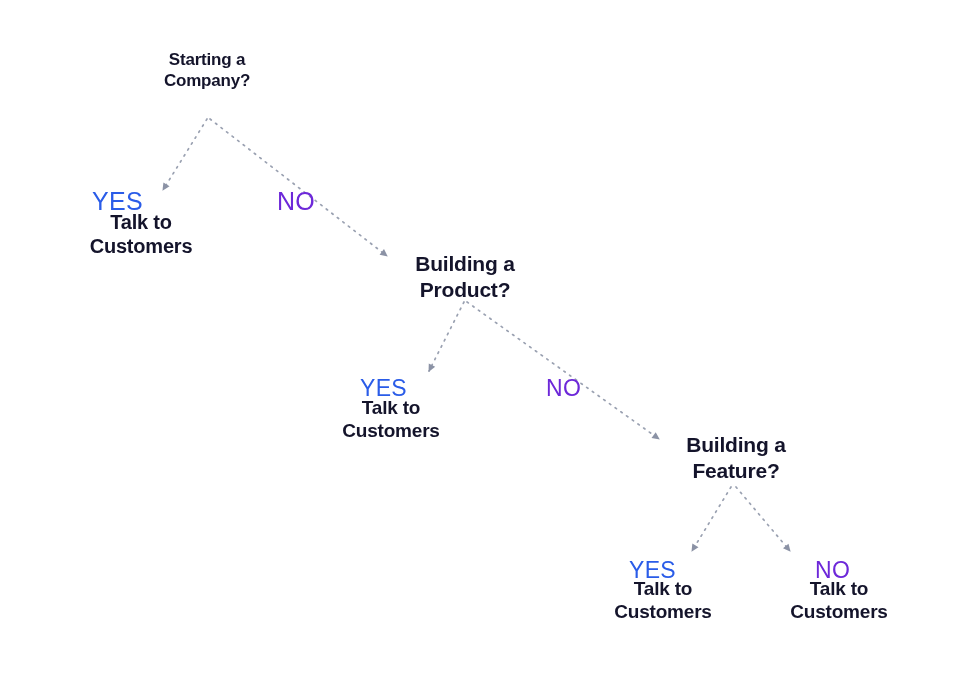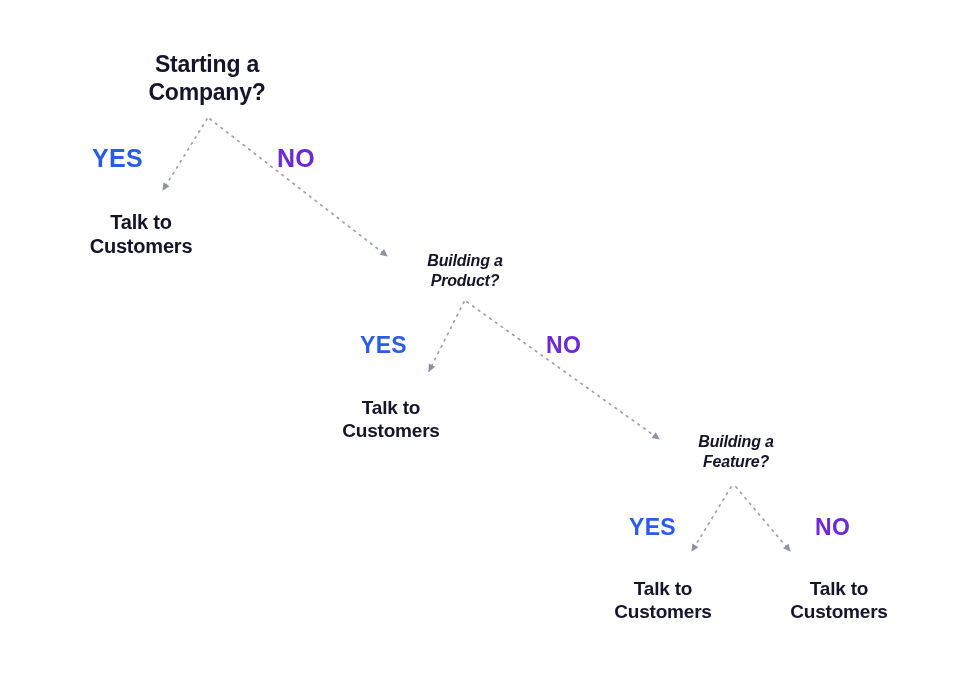--- a/index.html
+++ b/index.html
@@ -30,38 +30,38 @@
     position: absolute;
     text-align: center;
     font-weight: 700;
     color: #14142b;
     line-height: 1.22;
     letter-spacing: -0.2px;
     white-space: pre;
     -webkit-font-smoothing: antialiased;
   }
   .node.question {
-    font-size: 23px;
+    font-size: 17px;
   }
   .node.question.sub {
-    font-size: 16px;
-    font-style: italic;
+    font-size: 21px;
   }
   .node.leaf {
     font-size: 20px;
   }
   .node.leaf.small {
     font-size: 19px;
   }
   .edge-label {
     position: absolute;
-    font-weight: 700;
+    font-weight: 400;
     font-size: 25px;
     letter-spacing: 0.3px;
     white-space: pre;
+    margin-top: 43px;
     -webkit-font-smoothing: antialiased;
   }
   .edge-label.sub {
     font-size: 23px;
   }
   .edge-label.yes { color: #2a5ce8; }
   .edge-label.no  { color: #6d28d9; }
 </style>
 </head>
 <body>

